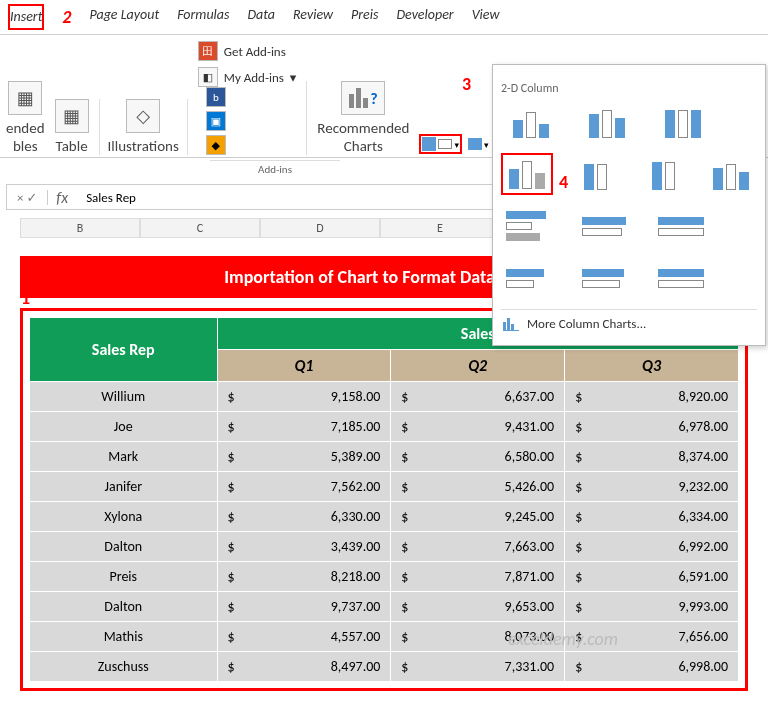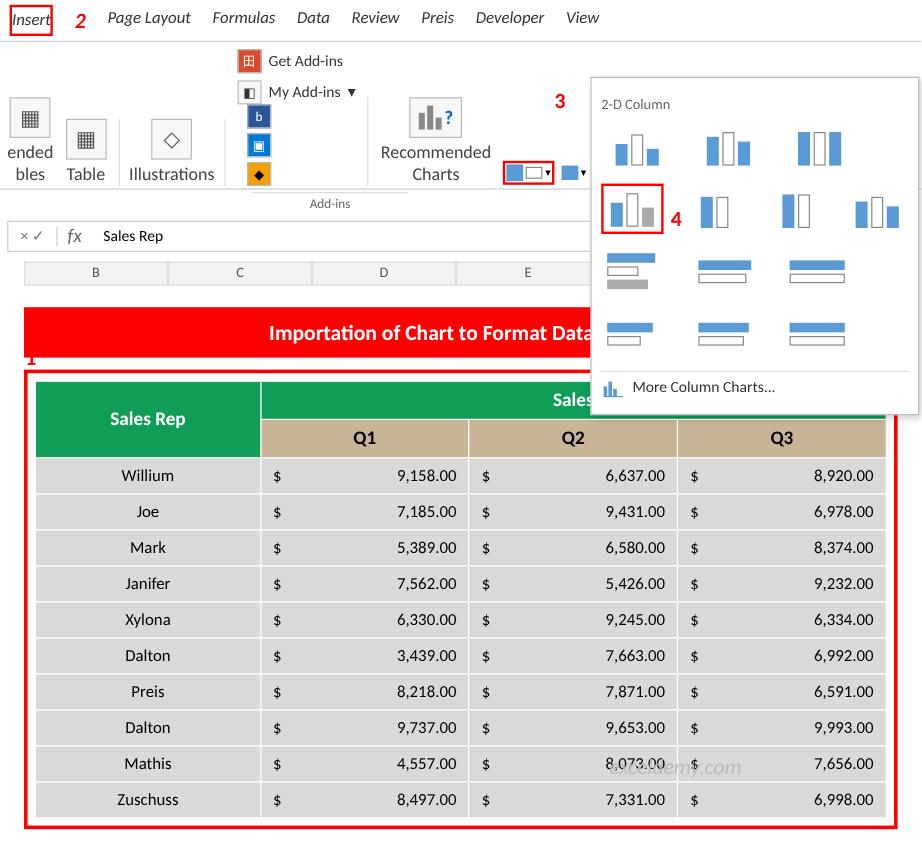--- a/index.html
+++ b/index.html
@@ -34,21 +34,21 @@
 
 .banner { background: red; color:#fff; font-weight:bold; font-size:18px; text-align:center; padding:10px; margin: 18px 20px 10px; }
 
 .tbl-wrap { margin: 6px 20px; border: 3px solid red; padding: 6px; position:relative; background:#fff; }
 .num1 { position:absolute; left:-2px; top:-24px; color:red; font-size:18px; font-weight:bold; }
 .num2 { position:absolute; color:red; font-size:18px; font-weight:bold; }
 
 table.sales { border-collapse: collapse; width: 100%; font-size: 14px; }
 table.sales th, table.sales td { border: 1px solid #fff; padding: 6px 10px; }
 .hdr1 { background:#0f9d58; color:#fff; font-weight:bold; text-align:center; font-size:16px; }
-.hdr2 { background:#c8b496; color:#000; font-weight:bold; text-align:center; font-size:16px; }
+.hdr2 { background:#c8b496; color:#000; font-weight:bold; text-align:center; font-size:16px;font-style:italic; }
 table.sales td { background:#d9d9d9; text-align:right; }
 table.sales td.name { text-align:center; }
 table.sales td .cur { float:left; }
 
 .dropdown { position:absolute; left:492px; top:64px; width:274px; background:#fff; border:1px solid #bbb; box-shadow:2px 2px 6px rgba(0,0,0,.2); padding:8px; z-index:10; }
 .dropdown .sec { font-size:12px; color:#666; margin:8px 0 6px; }
 .dropdown .row { display:flex; gap:16px; margin-bottom:10px; }
 .thumb { width:60px; height:42px; border:1px solid transparent; display:flex; align-items:flex-end; gap:3px; justify-content:center; padding:4px; cursor:pointer; }
 .thumb .b { width:10px; background:#5b9bd5; }
 .thumb .b2 { width:10px; background:#fff; border:1px solid #888; }

